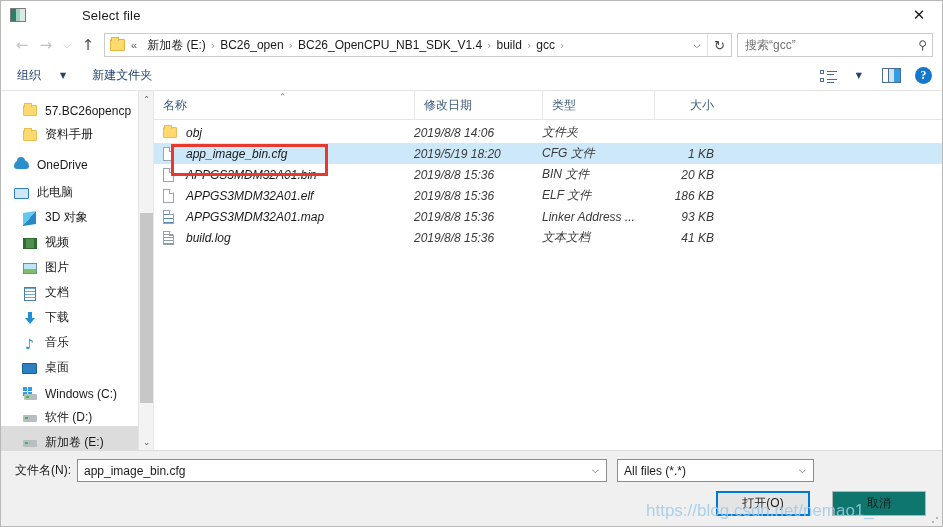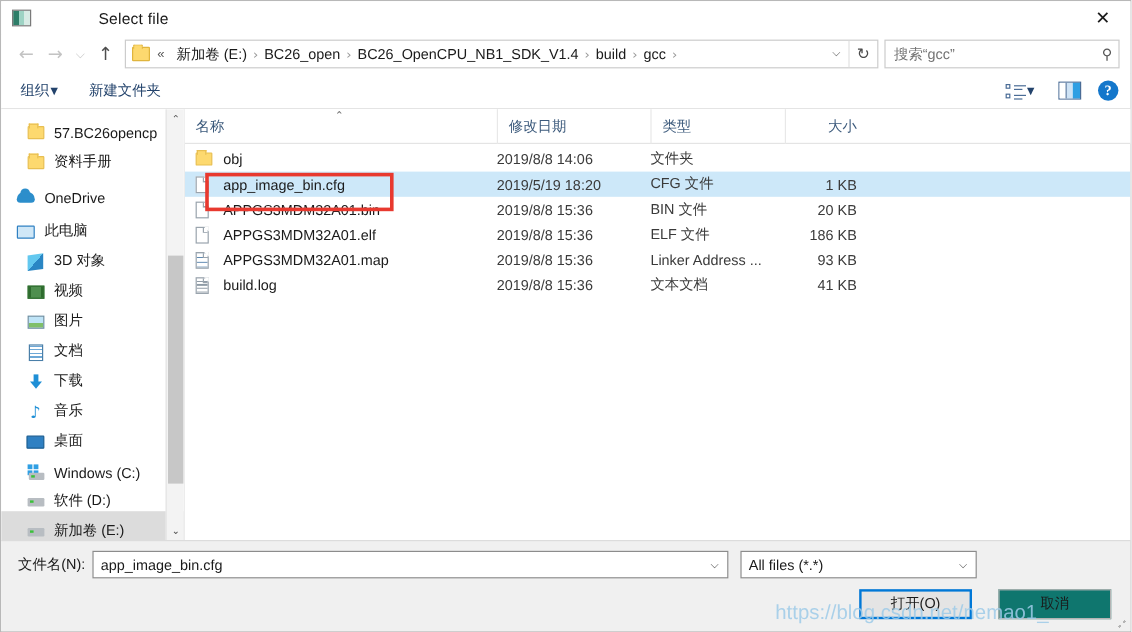--- a/index.html
+++ b/index.html
@@ -97,21 +97,21 @@
   
   .toolbar {
     height: 30px; flex: 0 0 30px;
     display: flex; align-items: center;
     padding: 0 10px;
     background: #ffffff;
     border-bottom: 1px solid #e4e4e4;
   }
   .tb-item {
     font-size: 12px; color: #23436c;
-    display: flex; align-items: center; gap: 1px;
+    display: flex; align-items: center; gap: 19px;
     padding: 2px 6px;
   }
   .tb-caret { font-size: 8px; font-family: "DejaVu Sans", sans-serif; color: #23436c; }
   .tb-spacer { flex: 1 1 auto; }
   .tb-right { display: flex; align-items: center; gap: 14px; }
   .icon-viewlist { width: 17px; height: 14px; position: relative; }
   .icon-viewlist i {
     position: absolute; background: #4a6c96; display: block;
   }
   .icon-pane { width: 19px; height: 15px; border: 1px solid #4a6c96; display: flex; }
@@ -255,21 +255,21 @@
   .col:first-child { border-left: none; }
   .col.c-name { flex: 0 0 260px; }
   .col.c-date { flex: 0 0 128px; }
   .col.c-type { flex: 0 0 112px; }
   .col.c-size { flex: 0 0 68px; justify-content: flex-end; padding-right: 8px; padding-left: 0; }
   .sort-arrow {
     position: absolute; left: 125px; top: 1px;
     font-size: 9px; color: #7a7a7a; font-family: "DejaVu Sans", sans-serif;
   }
   .rows { flex: 1 1 auto; overflow: hidden; padding-top: 2px; }
-  .row { height: 21px; display: flex; font-size: 12px; color: #1a1a1a; }
+  .row { height: 21px; display: flex; font-size: 12px; color: #1a1a1a; font-style: italic; }
   .row.selected { background: #cde8f9; }
   .cell { display: flex; align-items: center; white-space: nowrap; overflow: hidden; }
   .cell.c-name { flex: 0 0 260px; padding-left: 9px; }
   .cell.c-date { flex: 0 0 128px; color: #3a3a3a; }
   .cell.c-type { flex: 0 0 112px; color: #3a3a3a; }
   .cell.c-size { flex: 0 0 68px; justify-content: flex-end; padding-right: 8px; color: #3a3a3a; }
   .file-ico { flex: 0 0 16px; width: 16px; height: 15px; margin-right: 7px; display: flex; align-items: center; }
   .ic-file {
     width: 11px; height: 14px; background: #fff; border: 1px solid #9aa4ad; position: relative;
   }

